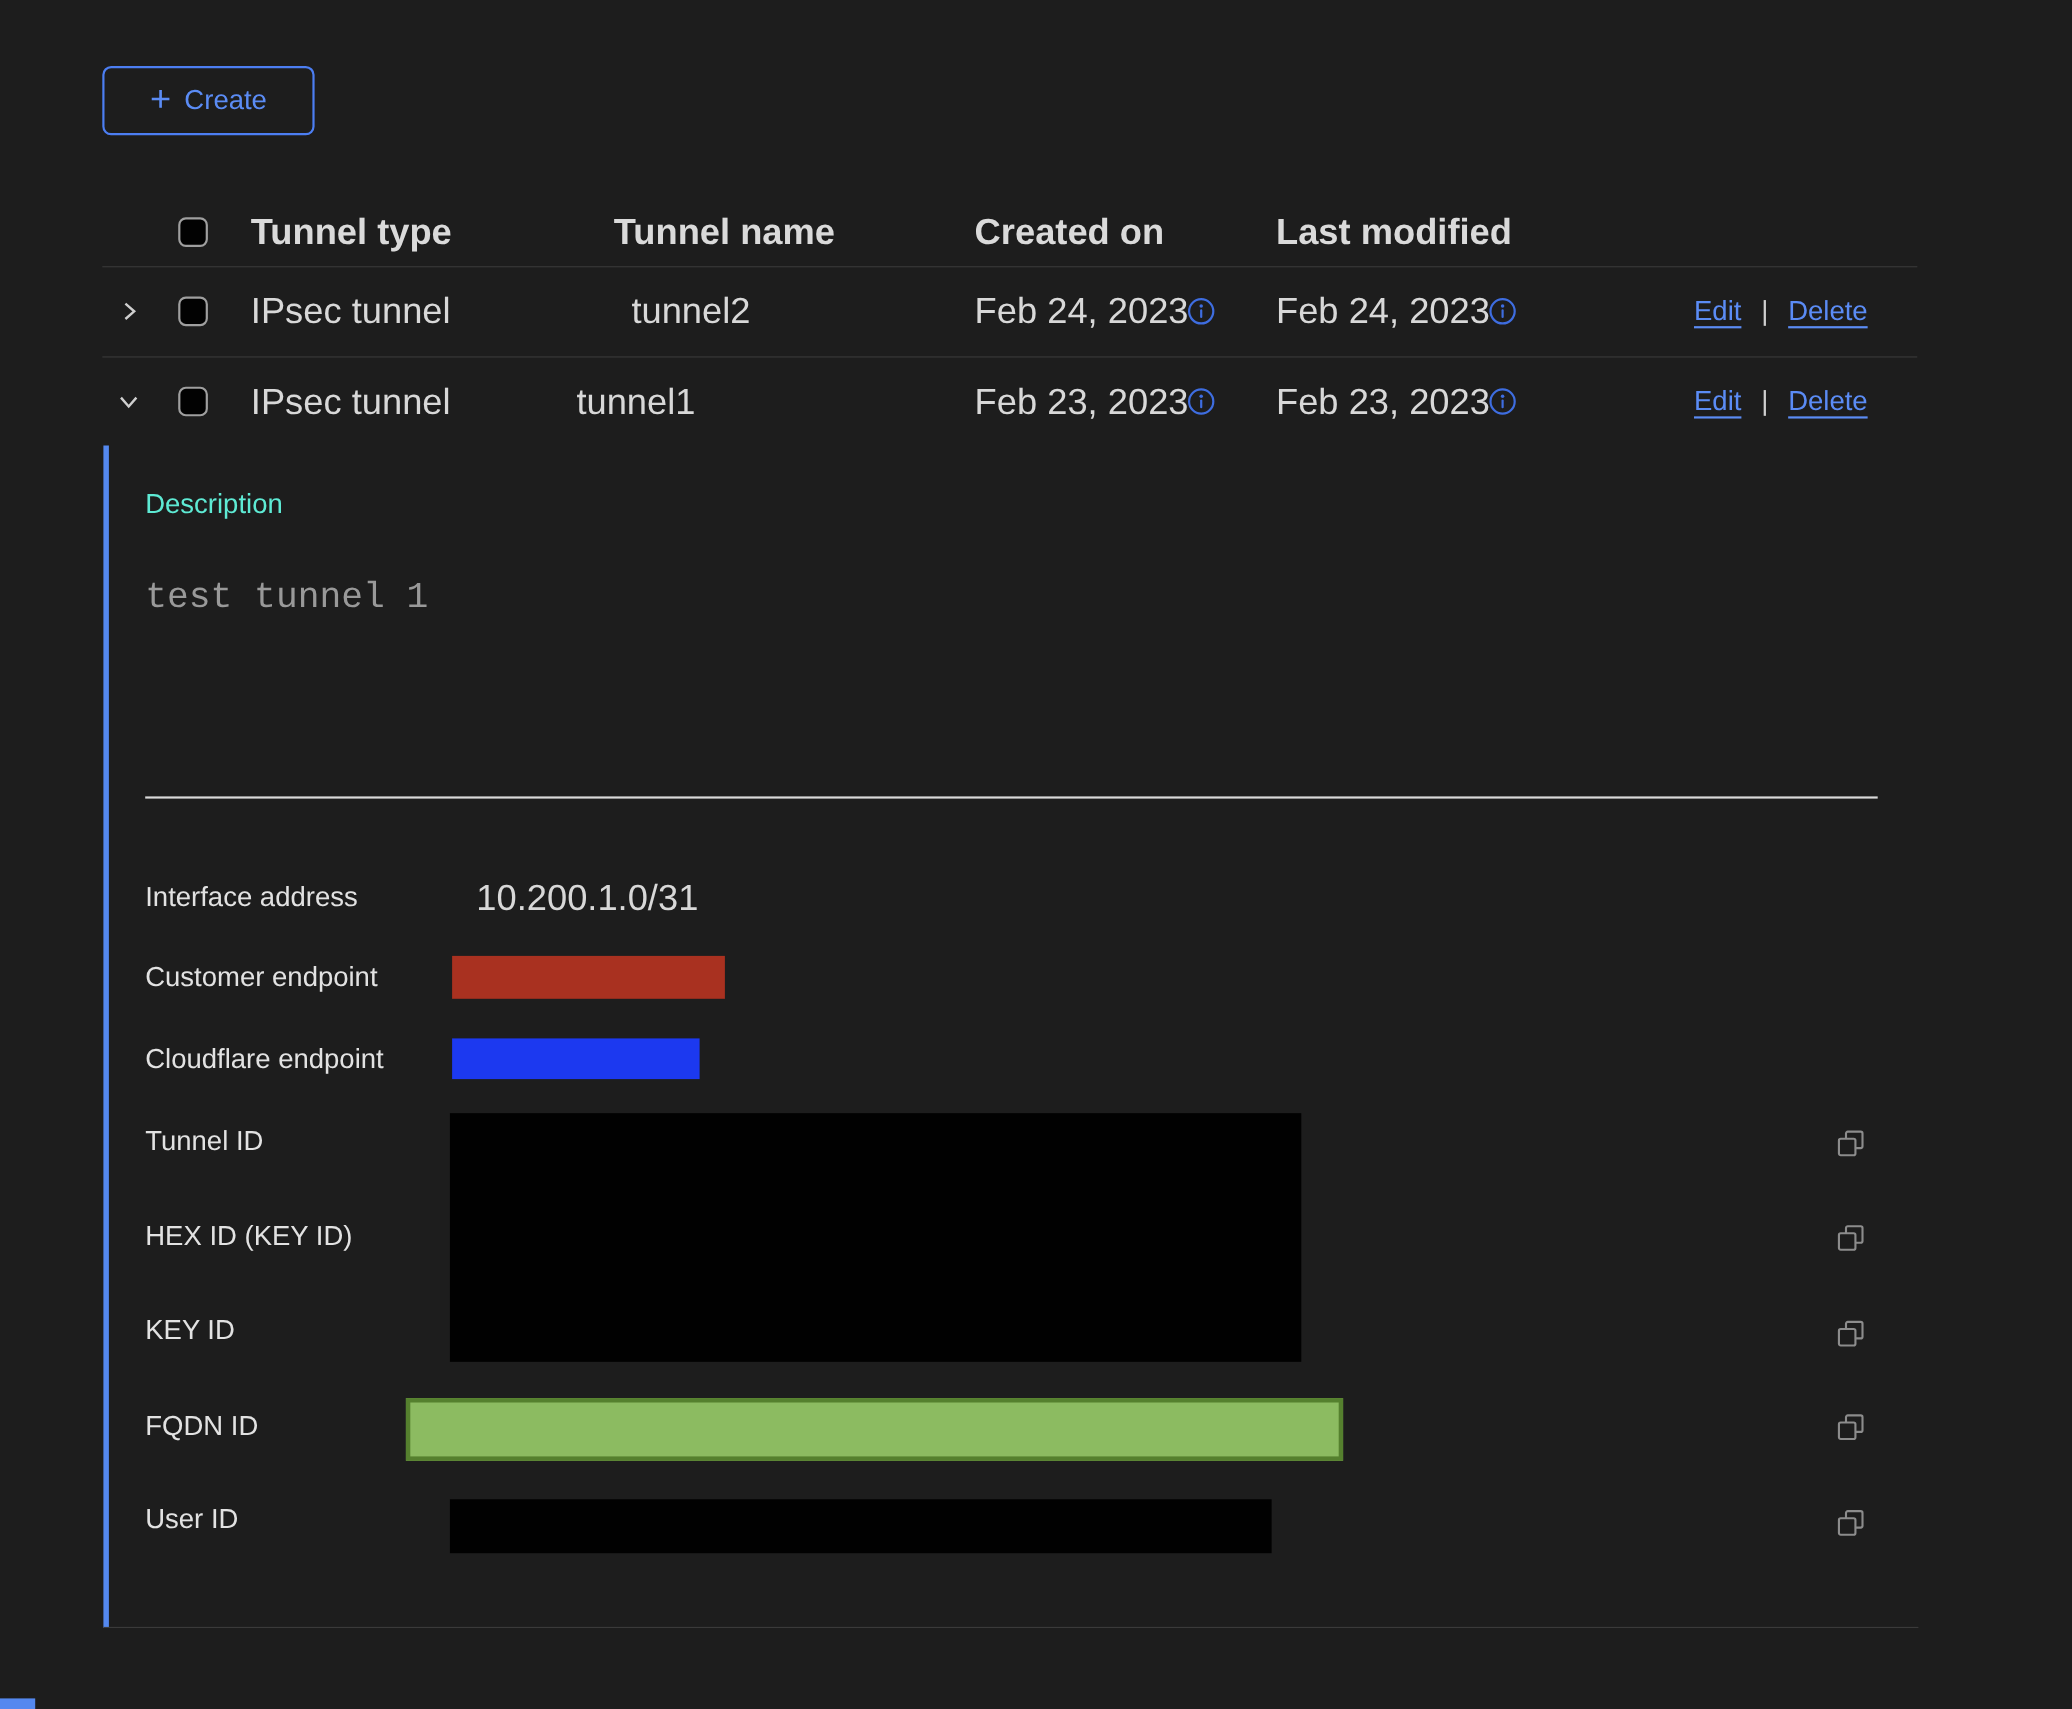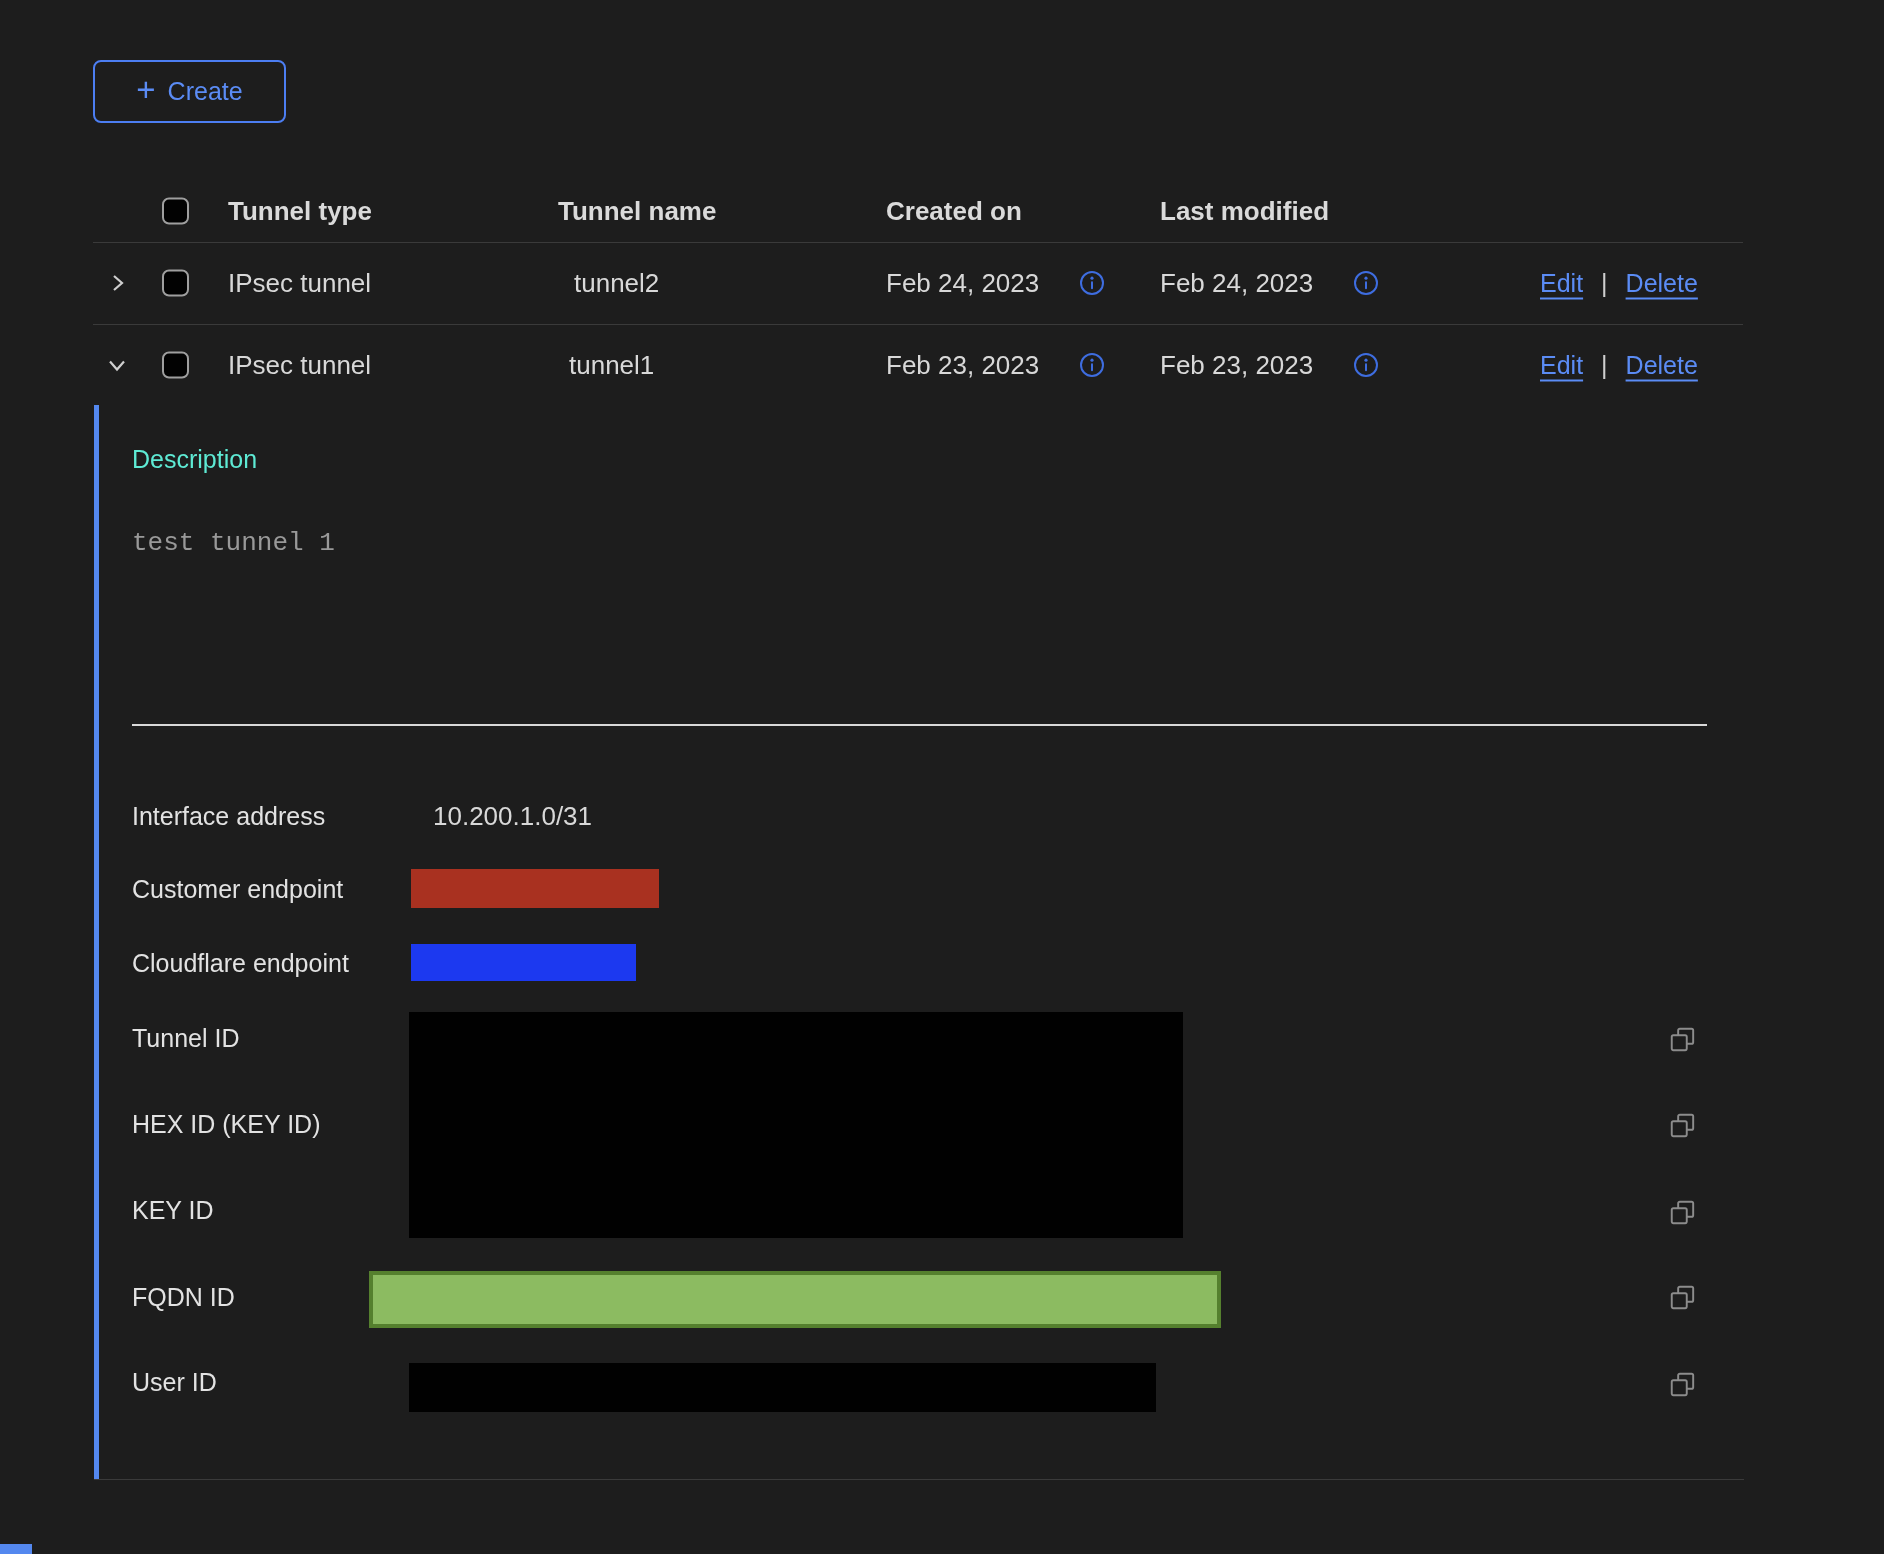--- a/index.html
+++ b/index.html
@@ -1,20 +1,20 @@
 <!DOCTYPE html>
 <html><head>
 <meta charset="utf-8">
 <style>
   html,body{margin:0;padding:0;background:#1d1d1d;}
   .page{position:relative;width:1884px;height:1554px;background:#1d1d1d;
         font-family:"Liberation Sans",sans-serif;overflow:hidden;}
   .abs{position:absolute;}
   .vc{transform:translateY(-50%);}
-  .cell{font-size:26px;color:#d8d8d8;white-space:nowrap;}
+  .cell{font-size:33px;color:#d8d8d8;white-space:nowrap;}
   .th{font-weight:700;color:#dadada;}
   .dim{color:#999999;font-family:Liberation Mono, monospace;}
   .label{font-size:25px;color:#e2e2e2;white-space:nowrap;}
   .hr{position:absolute;height:1px;background:#3a3a3a;}
   .hr-light{position:absolute;height:2px;background:#d9d9d9;}
   .checkbox{position:absolute;width:27px;height:27px;border:2px solid #9f9f9f;
             border-radius:7px;background:#020202;box-sizing:border-box;cursor:pointer;}
   .link{font-size:25px;color:#5b8cf5;text-decoration:underline;
         text-underline-offset:6px;cursor:pointer;}
   .sep{font-size:25px;color:#cfcfcf;}
@@ -76,21 +76,21 @@
   </span>
   <div class="hr" style="left:93px;top:324px;width:1650px;"></div>
 
   <span class="abs vc" style="left:104px;top:365px;">
     <svg width="26" height="26" viewBox="0 0 26 26">
       <path d="M6 9.5 L13 17.5 L20 9.5" fill="none" stroke="#cfcfcf" stroke-width="2.2"></path>
     </svg>
   </span>
   <span class="checkbox vc" style="left:162px;top:365px;"></span>
   <span class="abs vc cell" style="left:228px;top:365px;">IPsec tunnel</span>
-  <span class="abs vc cell" style="left:569px;top:365px;">tunnel1</span>
+  <span class="abs vc cell" style="left:524px;top:365px;">tunnel1</span>
   <span class="abs vc cell" style="left:886px;top:365px;">Feb 23, 2023</span>
   <span class="abs vc" style="left:1079px;top:365px;">
     <svg width="26" height="26" viewBox="0 0 26 26">
       <circle cx="13" cy="13" r="11" fill="none" stroke="#3e6de0" stroke-width="2"></circle>
       <circle cx="13" cy="8.2" r="1.6" fill="#3e6de0"></circle>
       <rect x="12" y="11.2" width="2" height="8" rx="1" fill="#3e6de0"></rect>
     </svg>
   </span>
   <span class="abs vc cell" style="left:1160px;top:365px;">Feb 23, 2023</span>
   <span class="abs vc" style="left:1353px;top:365px;">

